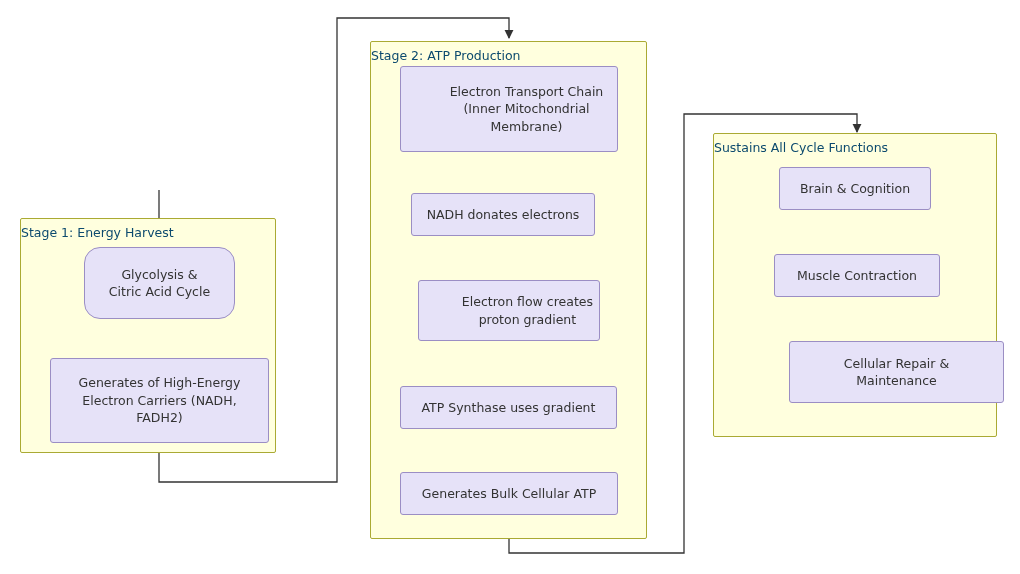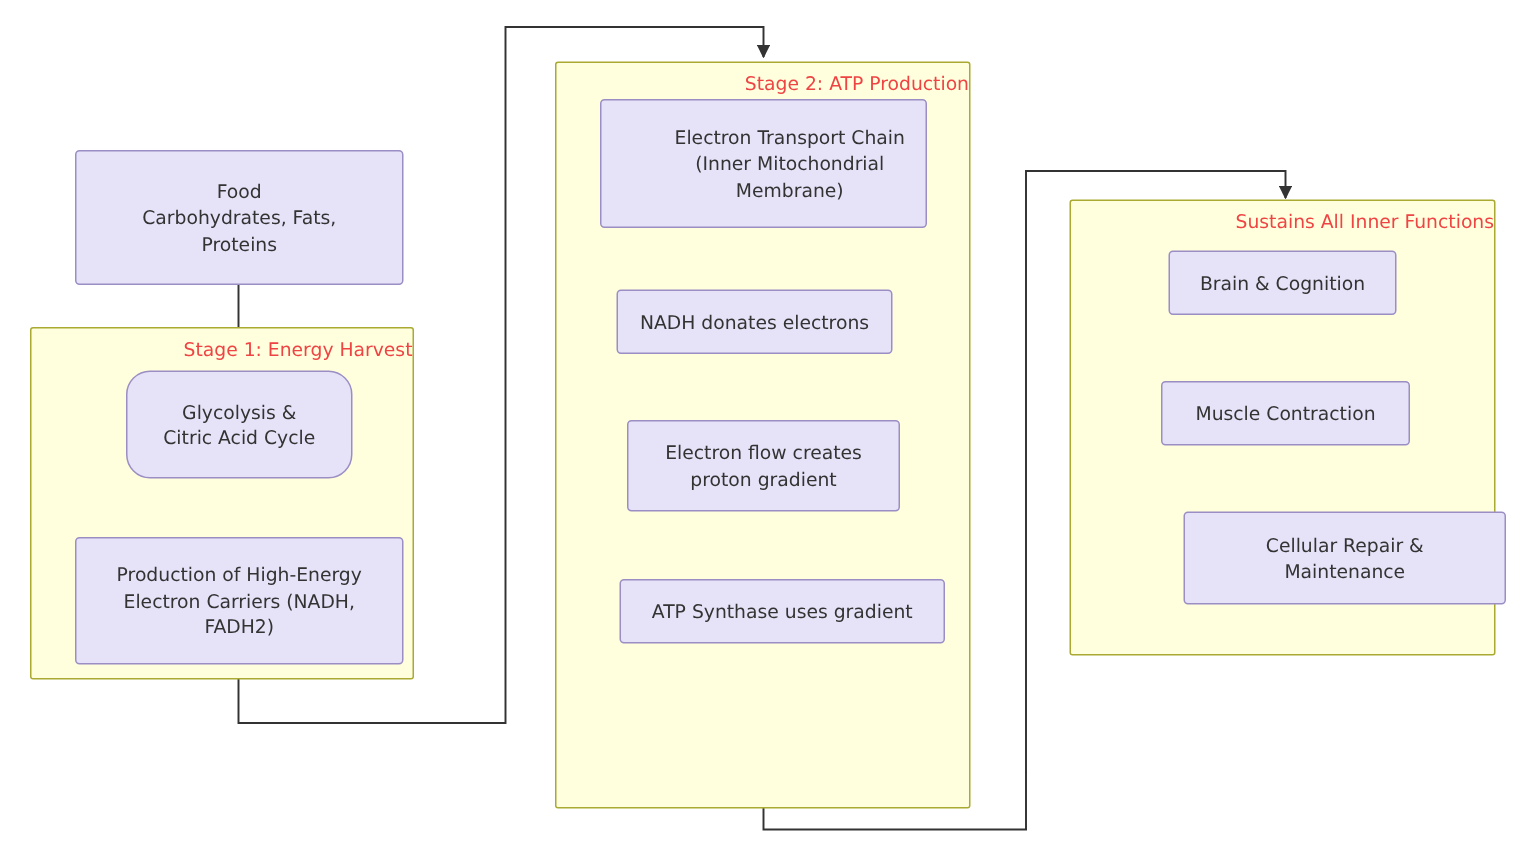--- a/index.html
+++ b/index.html
@@ -31,23 +31,23 @@
     background: #ffffde;
     border: 1px solid #aaaa33;
     border-radius: 2px;
     box-sizing: border-box;
   }
   .cluster-title {
     position: absolute;
     left: 0;
     right: 0;
     top: 6px;
-    text-align: right;
+    text-align: left;
     font-size: 12.5px;
-    color: #ef4444;
+    color: #0c4a6e;
     line-height: 16px;
     white-space: nowrap;
   }
   .node {
     position: absolute;
     background: #e6e2f8;
     border: 1px solid #9b8ec4;
     border-radius: 3px;
     box-sizing: border-box;
     display: flex;
@@ -86,60 +86,58 @@
 
     <path d="M 509 236 L 509 279" fill="none" stroke="#333333" stroke-width="1.3" marker-end="url(#arrow)"></path>
 
     <path d="M 509 341 L 509 385" fill="none" stroke="#333333" stroke-width="1.3" marker-end="url(#arrow)"></path>
 
     <path d="M 509 429 L 509 471" fill="none" stroke="#333333" stroke-width="1.3" marker-end="url(#arrow)"></path>
 
     <path d="M 509 515 L 509 553 L 684 553 L 684 114 L 857 114 L 857 132" fill="none" stroke="#333333" stroke-width="1.3" marker-end="url(#arrow)"></path>
   </svg>
 
-  <div class="node" style="left:50px; top:100px; width:219px; height:90px;">
-    <span class="node-label">Food
-Carbohydrates, Fats,
-Proteins</span>
-  </div>
 
   <div class="cluster" style="left:20px; top:218px; width:256px; height:235px;">
     <div class="cluster-title">Stage 1: Energy Harvest</div>
   </div>
   <div class="node" style="left:84px; top:247px; width:151px; height:72px;border-radius:16px;">
     <span class="node-label">Glycolysis &amp;
 Citric Acid Cycle</span>
   </div>
   <div class="node" style="left:50px; top:358px; width:219px; height:85px;">
-    <span class="node-label">Production of High-Energy
+    <span class="node-label">Generates of High-Energy
 Electron Carriers (NADH,
 FADH2)</span>
   </div>
 
   <div class="cluster" style="left:370px; top:41px; width:277px; height:498px;">
     <div class="cluster-title">Stage 2: ATP Production</div>
   </div>
   <div class="node" style="left:400px; top:66px; width:218px; height:86px;padding-left:35px;">
     <span class="node-label">Electron Transport Chain
 (Inner Mitochondrial
 Membrane)</span>
   </div>
   <div class="node" style="left:411px; top:193px; width:184px; height:43px;">
     <span class="node-label">NADH donates electrons</span>
   </div>
-  <div class="node" style="left:418px; top:280px; width:182px; height:61px;">
+  <div class="node" style="left:418px; top:280px; width:182px; height:61px;justify-content:flex-end;">
     <span class="node-label">Electron flow creates
 proton gradient</span>
   </div>
-  <div class="node" style="left:400px; top:386px; width:217px; height:43px;margin-left:13px;">
+  <div class="node" style="left:400px; top:386px; width:217px; height:43px;">
     <span class="node-label">ATP Synthase uses gradient</span>
+  </div>
+  <div class="node" style="left:400px; top:472px; width:218px; height:43px;">
+    <span class="node-label">Generates Bulk Cellular ATP</span>
   </div>
 
   <div class="cluster" style="left:713px; top:133px; width:284px; height:304px;">
-    <div class="cluster-title">Sustains All Inner Functions</div>
+    <div class="cluster-title">Sustains All Cycle Functions</div>
   </div>
   <div class="node" style="left:779px; top:167px; width:152px; height:43px;">
     <span class="node-label">Brain &amp; Cognition</span>
   </div>
   <div class="node" style="left:774px; top:254px; width:166px; height:43px;">
     <span class="node-label">Muscle Contraction</span>
   </div>
   <div class="node" style="left:750px; top:341px; width:215px; height:62px;margin-left:39px;">
     <span class="node-label">Cellular Repair &amp;
 Maintenance</span>

